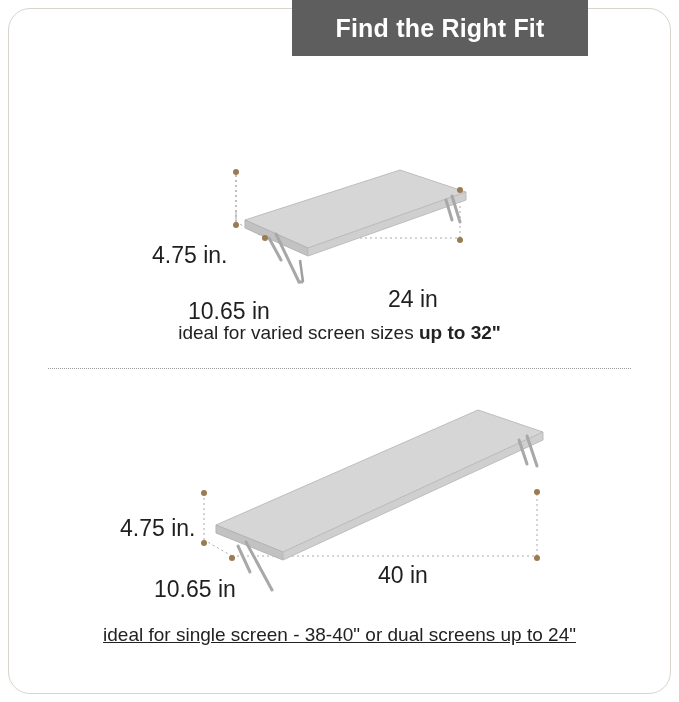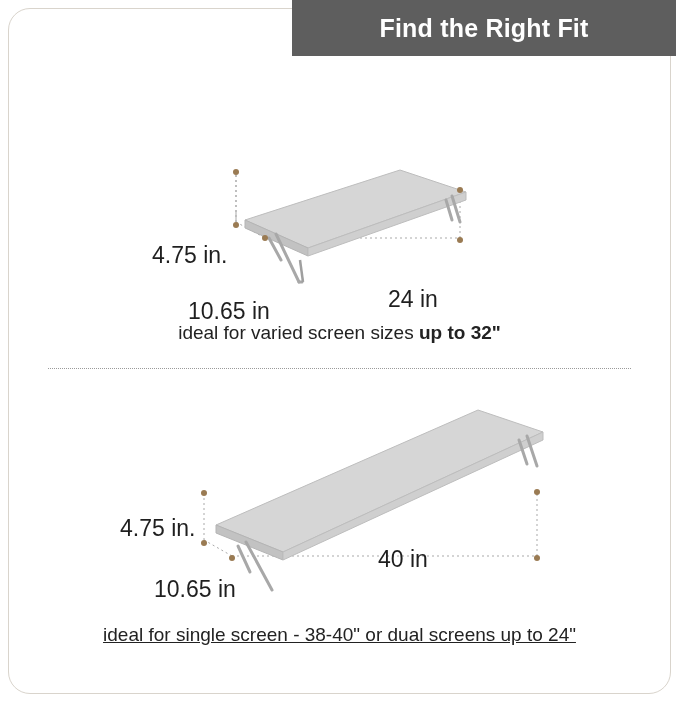--- a/index.html
+++ b/index.html
@@ -25,21 +25,21 @@
     border: 1px solid #d9d4cc;
     border-radius: 22px;
     box-sizing: border-box;
     background: #ffffff;
   }
 
   .header-banner {
     position: absolute;
     left: 292px;
     top: 0px;
-    width: 384px;
+    width: 296px;
     height: 56px;
     background: #5e5e5e;
     display: flex;
     align-items: center;
     justify-content: center;
   }
   .header-banner .title {
     color: #ffffff;
     font-size: 25px;
     font-weight: bold;
@@ -196,13 +196,13 @@
 
   </div>
 
   <div class="caption" id="caption-bottom">
     <span>ideal for single screen - 38-40" or dual screens up to 24"</span><span class="bold"></span>
   </div>
 </div>
 
 <div class="dim-label" style="left: 120px; top: 515px; position: absolute;">4.75 in.</div>
 <div class="dim-label" style="left: 154px; top: 576px; position: absolute;">10.65 in</div>
-<div class="dim-label" style="left: 378px; top: 546px; position: absolute;">40 in</div>
+<div class="dim-label" style="left: 378px; top: 562px; position: absolute;">40 in</div>
 
 </body></html>

